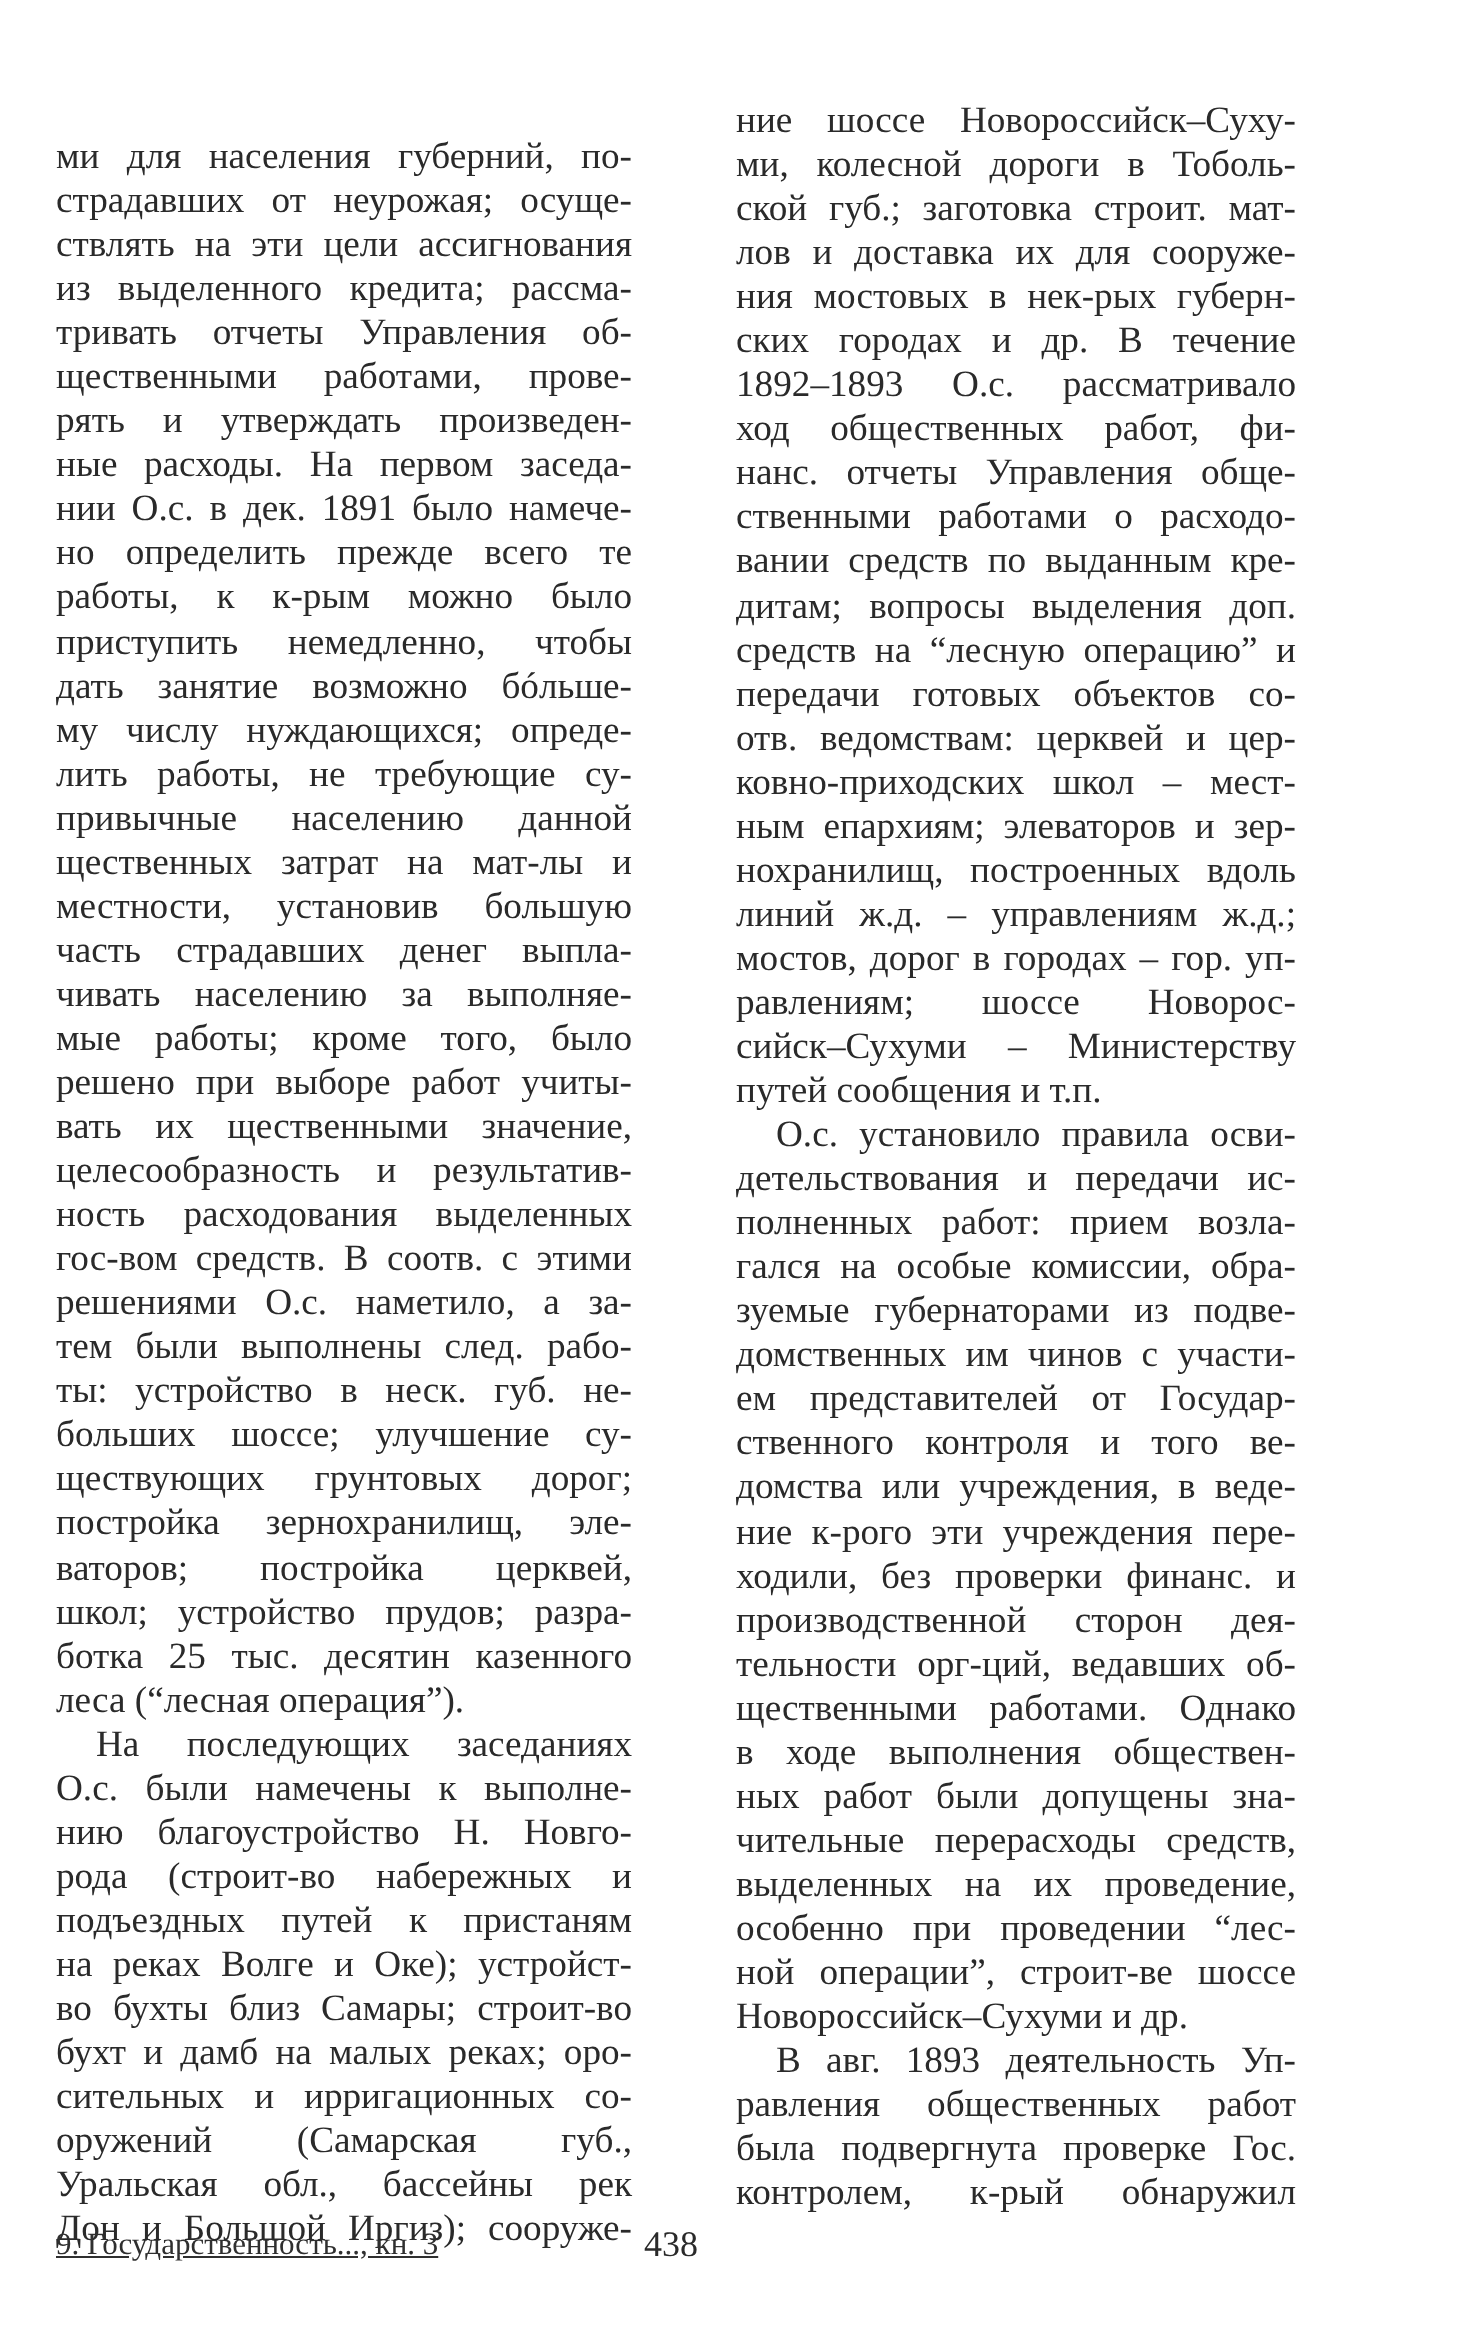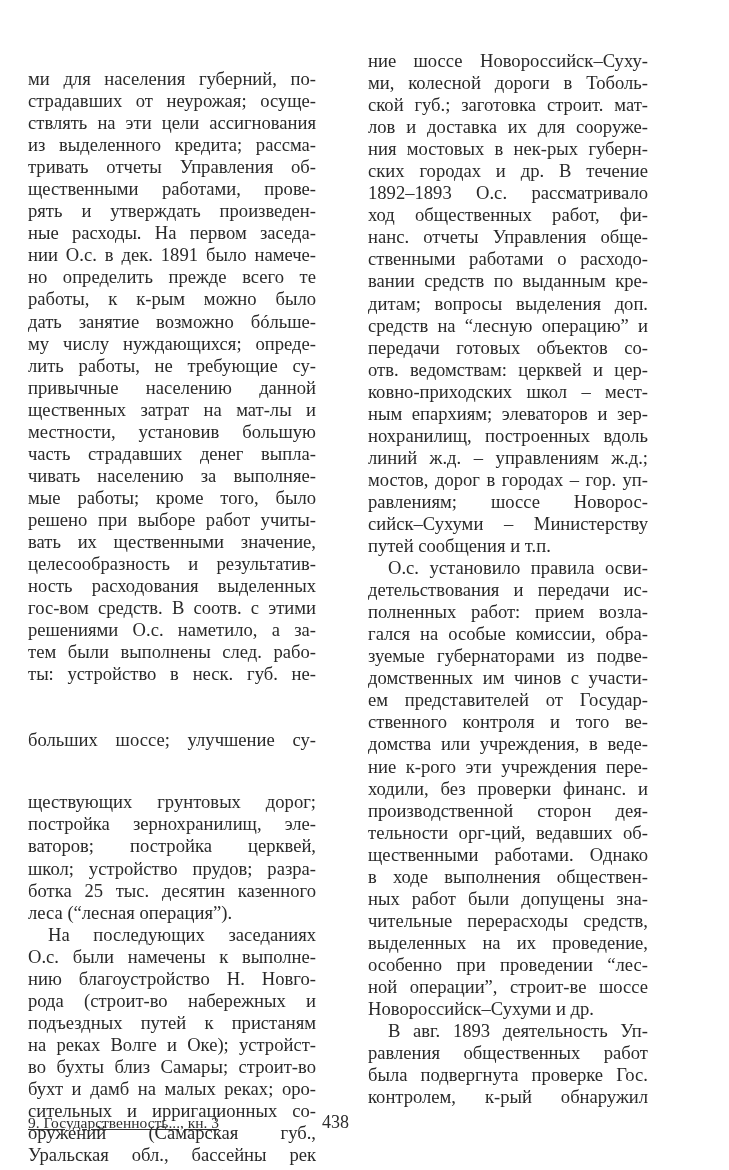--- a/index.html
+++ b/index.html
@@ -43,39 +43,40 @@
       <span class="line" style="display: block;">страдавших от неурожая; осуще-</span>
       <span class="line" style="display: block;">ствлять на эти цели ассигнования</span>
       <span class="line" style="display: block;">из выделенного кредита; рассма-</span>
       <span class="line" style="display: block;">тривать отчеты Управления об-</span>
       <span class="line" style="display: block;">щественными работами, прове-</span>
       <span class="line" style="display: block;">рять и утверждать произведен-</span>
       <span class="line" style="display: block;">ные расходы. На первом заседа-</span>
       <span class="line" style="display: block;">нии О.с. в дек. 1891 было намече-</span>
       <span class="line" style="display: block;">но определить прежде всего те</span>
       <span class="line" style="display: block;">работы, к к-рым можно было</span>
+      <span class="line" style="display: block;">приступить немедленно, чтобы</span>
       <span class="line" style="display: block;">дать занятие возможно бóльше-</span>
       <span class="line" style="display: block;">му числу нуждающихся; опреде-</span>
       <span class="line" style="display: block;">лить работы, не требующие су-</span>
       <span class="line" style="display: block;">привычные населению данной</span>
       <span class="line" style="display: block;">щественных затрат на мат-лы и</span>
       <span class="line" style="display: block;">местности, установив большую</span>
       <span class="line" style="display: block;">часть страдавших денег выпла-</span>
       <span class="line" style="display: block;">чивать населению за выполняе-</span>
       <span class="line" style="display: block;">мые работы; кроме того, было</span>
       <span class="line" style="display: block;">решено при выборе работ учиты-</span>
       <span class="line" style="display: block;">вать их щественными значение,</span>
       <span class="line" style="display: block;">целесообразность и результатив-</span>
       <span class="line" style="display: block;">ность расходования выделенных</span>
       <span class="line" style="display: block;">гос-вом средств. В соотв. с этими</span>
       <span class="line" style="display: block;">решениями О.с. наметило, а за-</span>
       <span class="line" style="display: block;">тем были выполнены след. рабо-</span>
       <span class="line" style="display: block;">ты: устройство в неск. губ. не-</span>
-      <span class="line" style="display: block; margin-top: 44px;">больших шоссе; улучшение су-</span>
-      <span class="line" style="display: block; margin-top: 40px;">ществующих грунтовых дорог;</span>
+      <span class="line" style="display: block;">больших шоссе; улучшение су-</span>
+      <span class="line" style="display: block;">ществующих грунтовых дорог;</span>
       <span class="line" style="display: block;">постройка зернохранилищ, эле-</span>
       <span class="line" style="display: block;">ваторов; постройка церквей,</span>
       <span class="line" style="display: block;">школ; устройство прудов; разра-</span>
       <span class="line" style="display: block;">ботка 25 тыс. десятин казенного</span>
       <span class="line last" style="display: block;">леса (“лесная операция”).</span>
       <span class="line indent" style="display: block;">На последующих заседаниях</span>
       <span class="line" style="display: block;">О.с. были намечены к выполне-</span>
       <span class="line" style="display: block;">нию благоустройство Н. Новго-</span>
       <span class="line" style="display: block;">рода (строит-во набережных и</span>
       <span class="line" style="display: block;">подъездных путей к пристаням</span>

